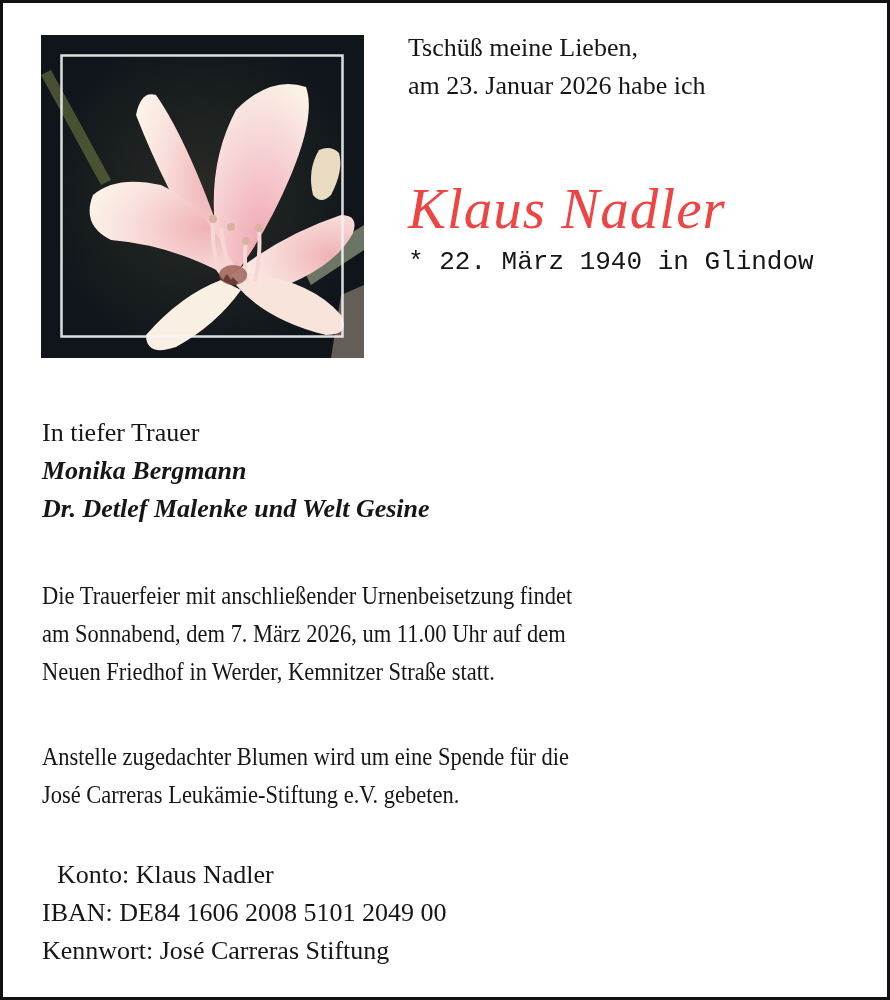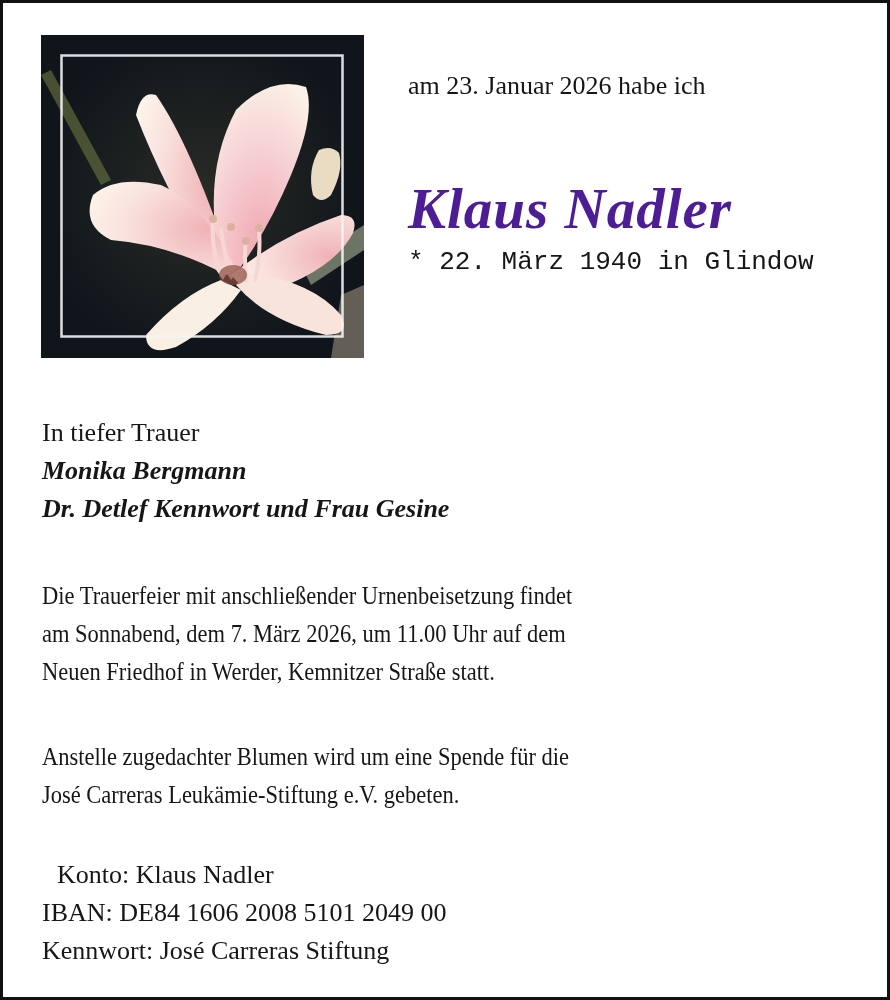--- a/index.html
+++ b/index.html
@@ -18,22 +18,22 @@
       background: #0f151b;
       overflow: hidden;
     }
     .photo svg { display: block; }
     .line {
       position: absolute; white-space: nowrap;
       font-size: 26px; line-height: 38px;
     }
     .name {
       position: absolute; white-space: nowrap;
-      font-size: 57px; font-weight: bold; font-style: italic;
-      line-height: 60px; letter-spacing: 1px; color: #4c1d95;
+      font-size: 57px; font-weight: normal; font-style: italic;
+      line-height: 60px; letter-spacing: 1px; color: #ef4444;
     }
     .bi { font-weight: bold; font-style: italic; }
     .cond { transform-origin: 0 50%; }
   </style>
 </head>
 <body>
 
 <div class="page">
 
   <div class="photo">
@@ -81,29 +81,30 @@
         <circle cx="190" cy="192" r="4"></circle>
         <circle cx="205" cy="206" r="4"></circle>
         <circle cx="218" cy="193" r="4"></circle>
       </g>
       <ellipse cx="192" cy="240" rx="14" ry="10" fill="#8a4a3e" opacity="0.7"></ellipse>
 
       <rect x="20.5" y="20.5" width="281" height="281" fill="none" stroke="#f4f4f4" stroke-width="2.5" opacity="0.9"></rect>
     </svg>
   </div>
 
+  <div class="line" style="left:405px; top:26px;">Tschüß meine Lieben,</div>
   <div class="line" style="left:405px; top:64px;">am 23. Januar 2026 habe ich</div>
 
   <div class="name" style="left:405px; top:176px;">Klaus Nadler</div>
   <div class="line" style="left:405px; top:240px;font-family:Liberation Mono, monospace;">* 22. März 1940 in Glindow</div>
 
 
   <div class="line bi" style="left:39px; top:449px;">Monika Bergmann</div>
   <div class="line" style="left:39px; top:411px;">In tiefer Trauer</div>
-  <div class="line bi" style="left:39px; top:487px;">Dr. Detlef Kennwort und Frau Gesine</div>
+  <div class="line bi" style="left:39px; top:487px;">Dr. Detlef Malenke und Welt Gesine</div>
 
   <div class="line cond" style="left:39px; top:574px; transform: scaleX(0.865);">Die Trauerfeier mit anschließender Urnenbeisetzung findet</div>
   <div class="line cond" style="left:39px; top:612px; transform: scaleX(0.865);">am Sonnabend, dem 7. März 2026, um 11.00 Uhr auf dem</div>
   <div class="line cond" style="left:39px; top:650px; transform: scaleX(0.865);">Neuen Friedhof in Werder, Kemnitzer Straße statt.</div>
 
   <div class="line cond" style="left:39px; top:735px; transform: scaleX(0.865);">Anstelle zugedachter Blumen wird um eine Spende für die</div>
   <div class="line cond" style="left:39px; top:773px; transform: scaleX(0.865);">José Carreras Leukämie-Stiftung e.V. gebeten.</div>
 
   <div class="line" style="left:39px; top:853px;margin-left:15px;">Konto: Klaus Nadler</div>
   <div class="line" style="left:39px; top:891px;">IBAN: DE84 1606 2008 5101 2049 00</div>

